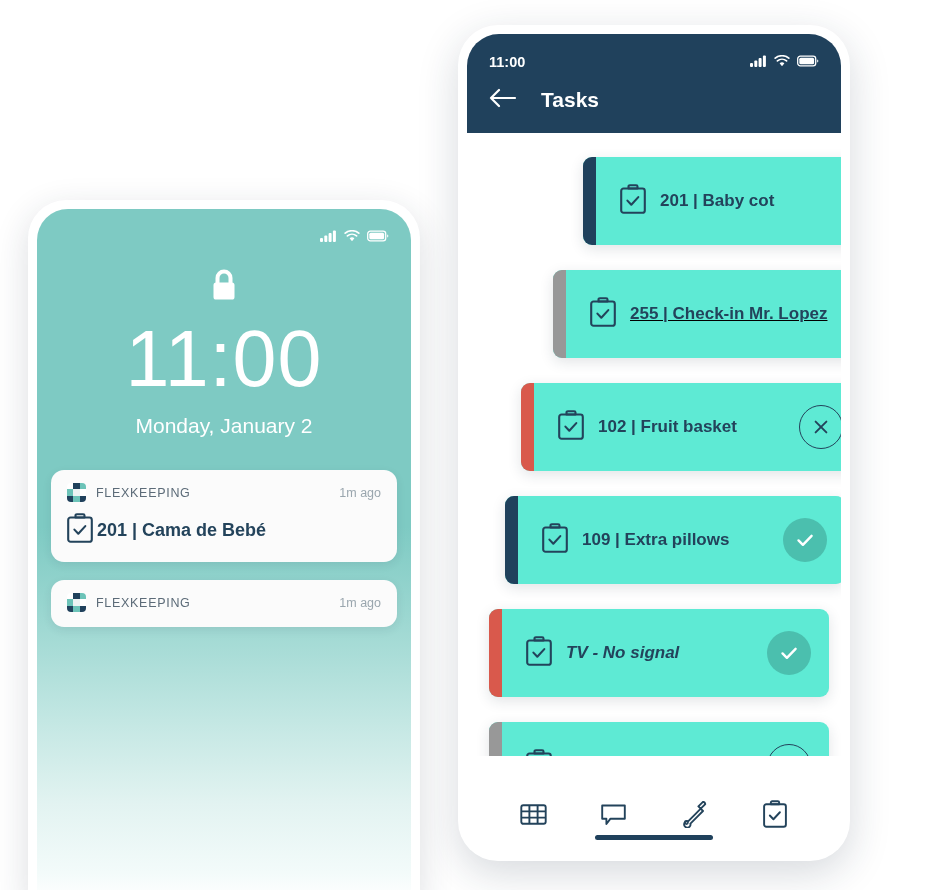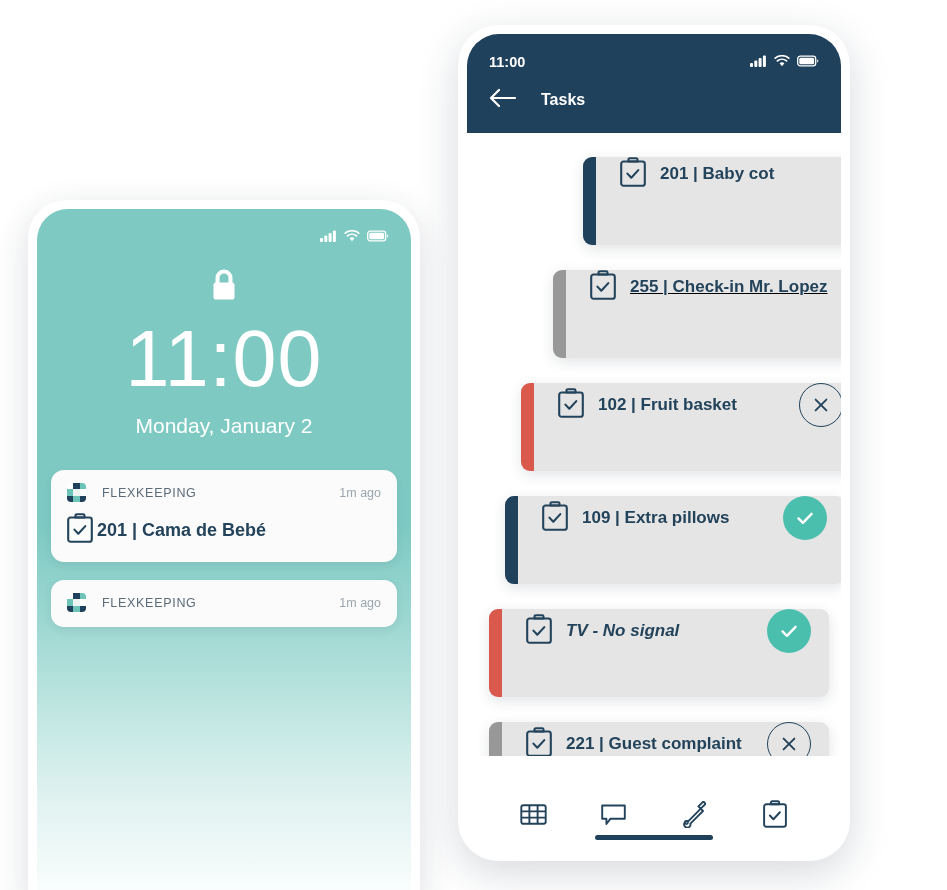--- a/index.html
+++ b/index.html
@@ -55,21 +55,21 @@
   }
   .notif-list { margin-top: 32px; padding: 0 14px; }
   .notif-card {
     background: #fbfbfb;
     border-radius: 13px;
     padding: 13px 16px 15px 16px;
     box-shadow: 0 3px 10px rgba(30,45,65,0.09);
     margin-bottom: 18px;
   }
   .notif-head {
-    display: flex; align-items: center; gap: 16px;
+    display: flex; align-items: center; gap: 10px;
   }
   .fk-logo {
     width: 19px; height: 19px;
     border-radius: 4px;
     overflow: hidden;
     display: grid;
     grid-template-columns: repeat(3, 1fr);
     grid-template-rows: repeat(3, 1fr);
     flex: 0 0 auto;
   }
@@ -111,31 +111,31 @@
   }
   .statusbar-right {
     display: flex; align-items: center; gap: 7px; height: 20px;
   }
   .sb-time { font-size: 14.5px; color: #fff; font-weight: 600; flex: 1; }
   .appbar-row {
     display: flex; align-items: center; gap: 24px;
     margin-top: 16px;
   }
   .appbar-title {
-    color: #ffffff; font-size: 16px; font-weight: 700;
+    color: #ffffff; font-size: 21px; font-weight: 700;
   }
 
   .task-area { position: relative; height: 665px; }
 
   .task-card {
     position: absolute;
     height: 88px;
-    background: #e5e5e5;
+    background: #5eead4;
     border-radius: 9px;
-    display: flex; align-items: flex-start;
+    display: flex; align-items: center;
     box-shadow: 0 4px 14px rgba(30,45,65,0.13);
     overflow: visible;
   }
   .task-bar {
     position: absolute; left: 0; top: 0; bottom: 0;
     width: 13px;
     border-radius: 9px 0 0 9px;
   }
   .task-inner {
     display: flex; align-items: center; width: 100%;

